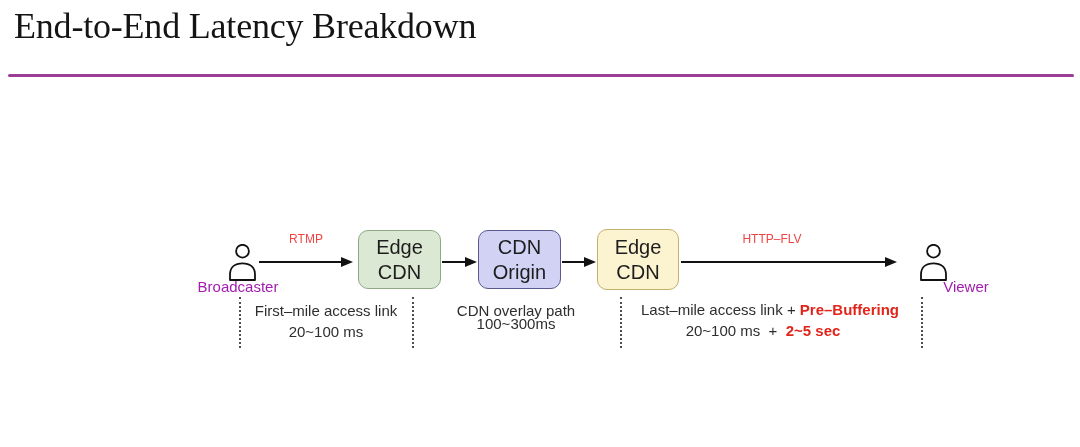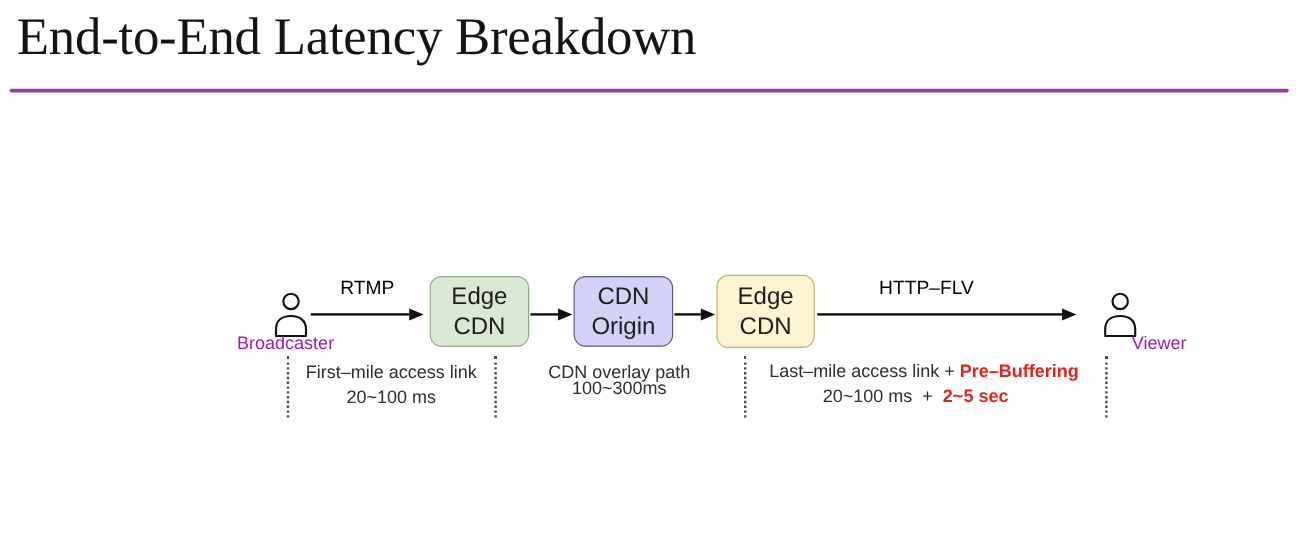--- a/index.html
+++ b/index.html
@@ -5,21 +5,21 @@
   html, body { margin: 0; padding: 0; background: #ffffff; }
   body {
     width: 1080px; height: 447px; position: relative; overflow: hidden;
     font-family: "Liberation Sans", sans-serif; color: #1f1f1f;
   }
 
   
   .slide-title {
     position: absolute; left: 14px; top: 6px;
     font-family: "Liberation Serif", serif;
-    font-size: 44px; line-height: 1.15; font-weight: 400; color: #141414;
+    font-size: 36px; line-height: 1.15; font-weight: 400; color: #141414;
     white-space: nowrap; letter-spacing: -0.2px;
   }
   .title-rule {
     position: absolute; left: 8px; top: 74px; width: 1066px; height: 3px;
     border-radius: 2px;
   }
 
   
   .endpoint-label {
     position: absolute; transform: translateX(-50%);
@@ -33,21 +33,21 @@
   }
   .arrow::after {
     content: ""; position: absolute; right: -12px; top: -4px;
     width: 0; height: 0;
     border-left: 12px solid #121212;
     border-top: 5px solid transparent;
     border-bottom: 5px solid transparent;
   }
   .flow-label {
     position: absolute; transform: translateX(-50%);
-    font-size: 16px; color: #000000; white-space: nowrap;
+    font-size: 12px; color: #ef4444; white-space: nowrap;
   }
 
   
   .node {
     position: absolute; border-radius: 10px;
     border: 1.5px solid #999; box-sizing: border-box;
     display: flex; align-items: center; justify-content: center;
   }
   .node-label {
     font-size: 20px; line-height: 1.22; text-align: center;

